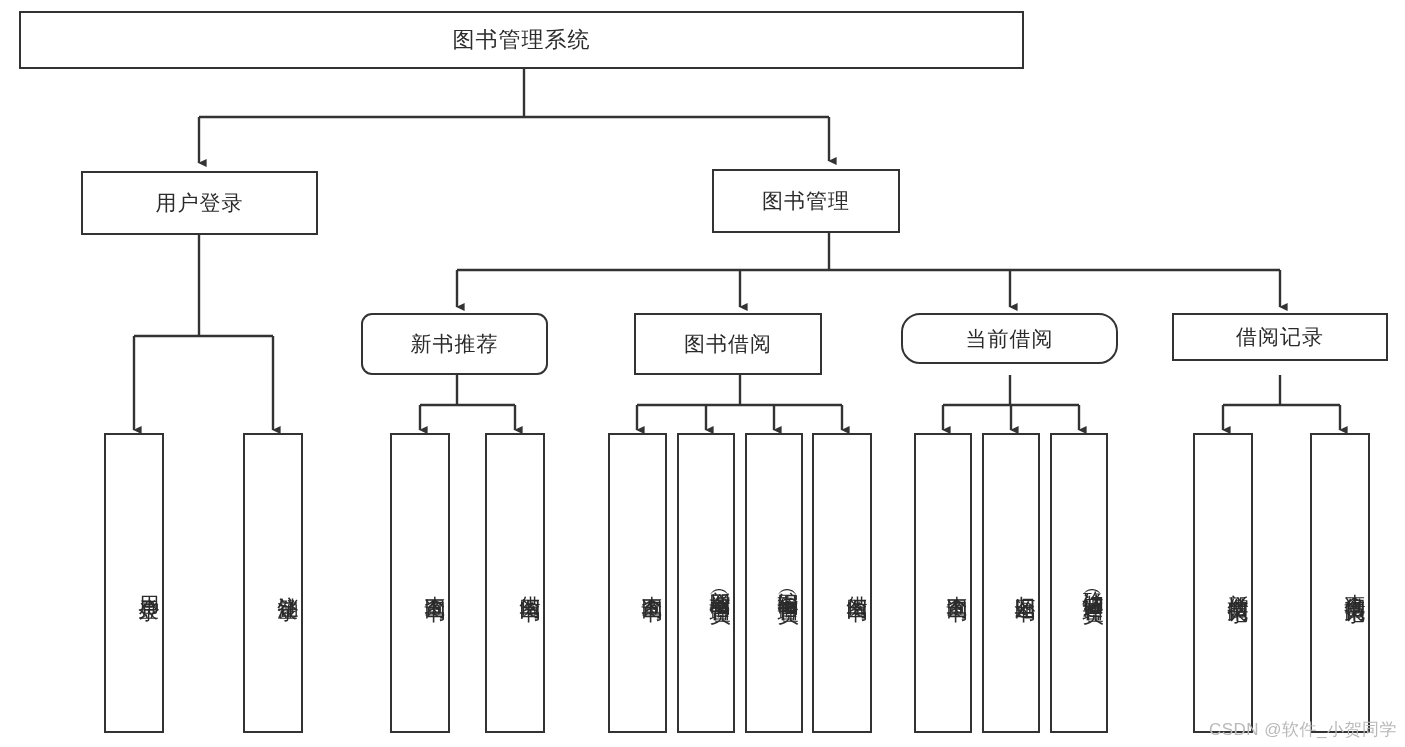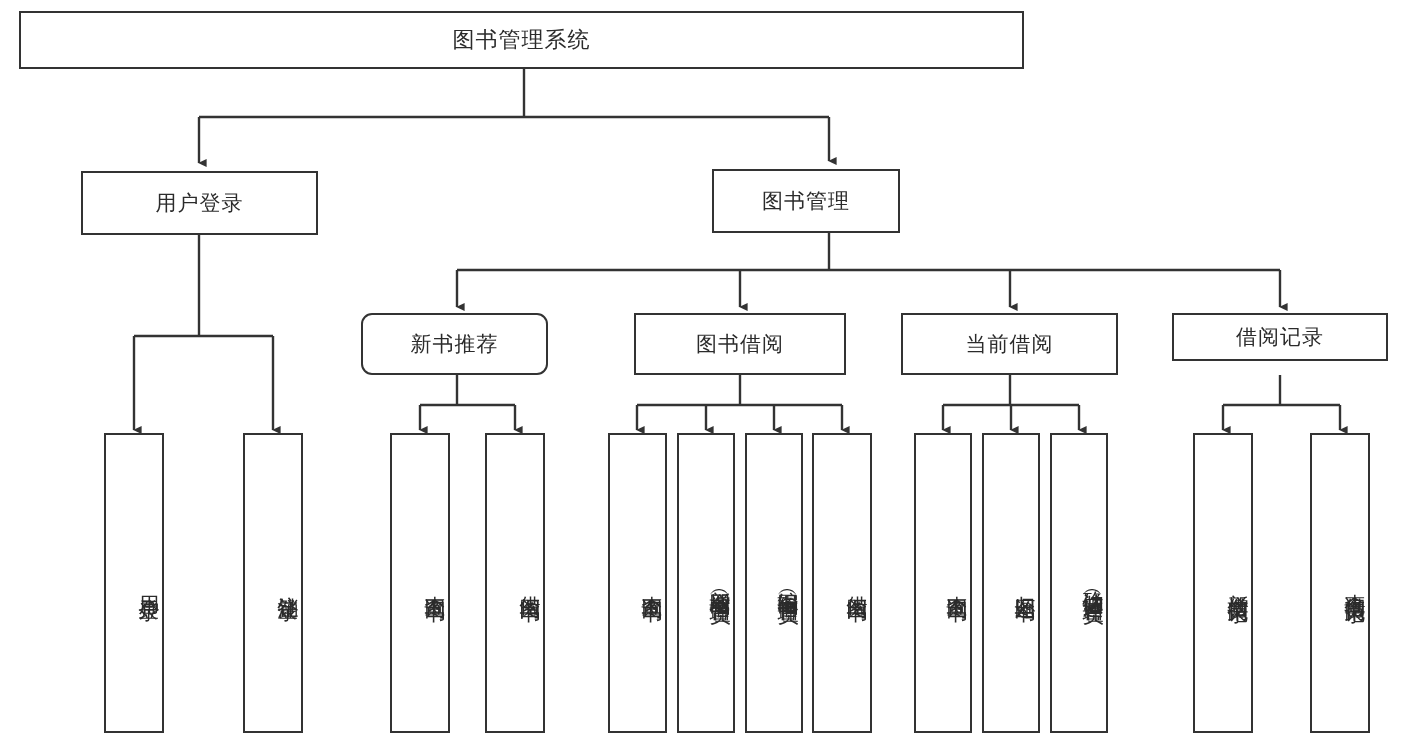--- a/index.html
+++ b/index.html
@@ -132,24 +132,24 @@
   <div class="node horiz" style="left:81px; top:171px; width:237px; height:64px;">
     <span>用户登录</span>
   </div>
   <div class="node horiz" style="left:712px; top:169px; width:188px; height:64px;">
     <span>图书管理</span>
   </div>
 
   <div class="node horiz" style="left:361px; top:313px; width:187px; height:62px;border-radius:11px;">
     <span>新书推荐</span>
   </div>
-  <div class="node horiz" style="left:634px; top:313px; width:212px; height:62px;">
+  <div class="node horiz" style="left:634px; top:313px; width:188px; height:62px;">
     <span>图书借阅</span>
   </div>
-  <div class="node horiz" style="left:901px; top:313px; width:217px; height:62px;">
+  <div class="node horiz" style="left:901px; top:313px; width:217px; height:51px;border-radius:19px;">
     <span>当前借阅</span>
   </div>
   <div class="node horiz" style="left:1172px; top:313px; width:216px; height:48px;">
     <span>借阅记录</span>
   </div>
 
   <div class="node vert" style="left:104px; top:433px; width:60px; height:300px;">
     <span class="vlabel">用户登录</span>
   </div>
   <div class="node vert" style="left:243px; top:433px; width:60px; height:300px;">
@@ -186,14 +186,15 @@
     <span class="vlabel">确认归还（管理员）</span>
   </div>
 
   <div class="node vert" style="left:1193px; top:433px; width:60px; height:300px;">
     <span class="vlabel">新增借阅记录</span>
   </div>
   <div class="node vert" style="left:1310px; top:433px; width:60px; height:300px;">
     <span class="vlabel">查询借阅记录</span>
   </div>
 
+  <div class="watermark">CSDN @软件_小贺同学</div>
 
 </div>
 
 </body></html>

